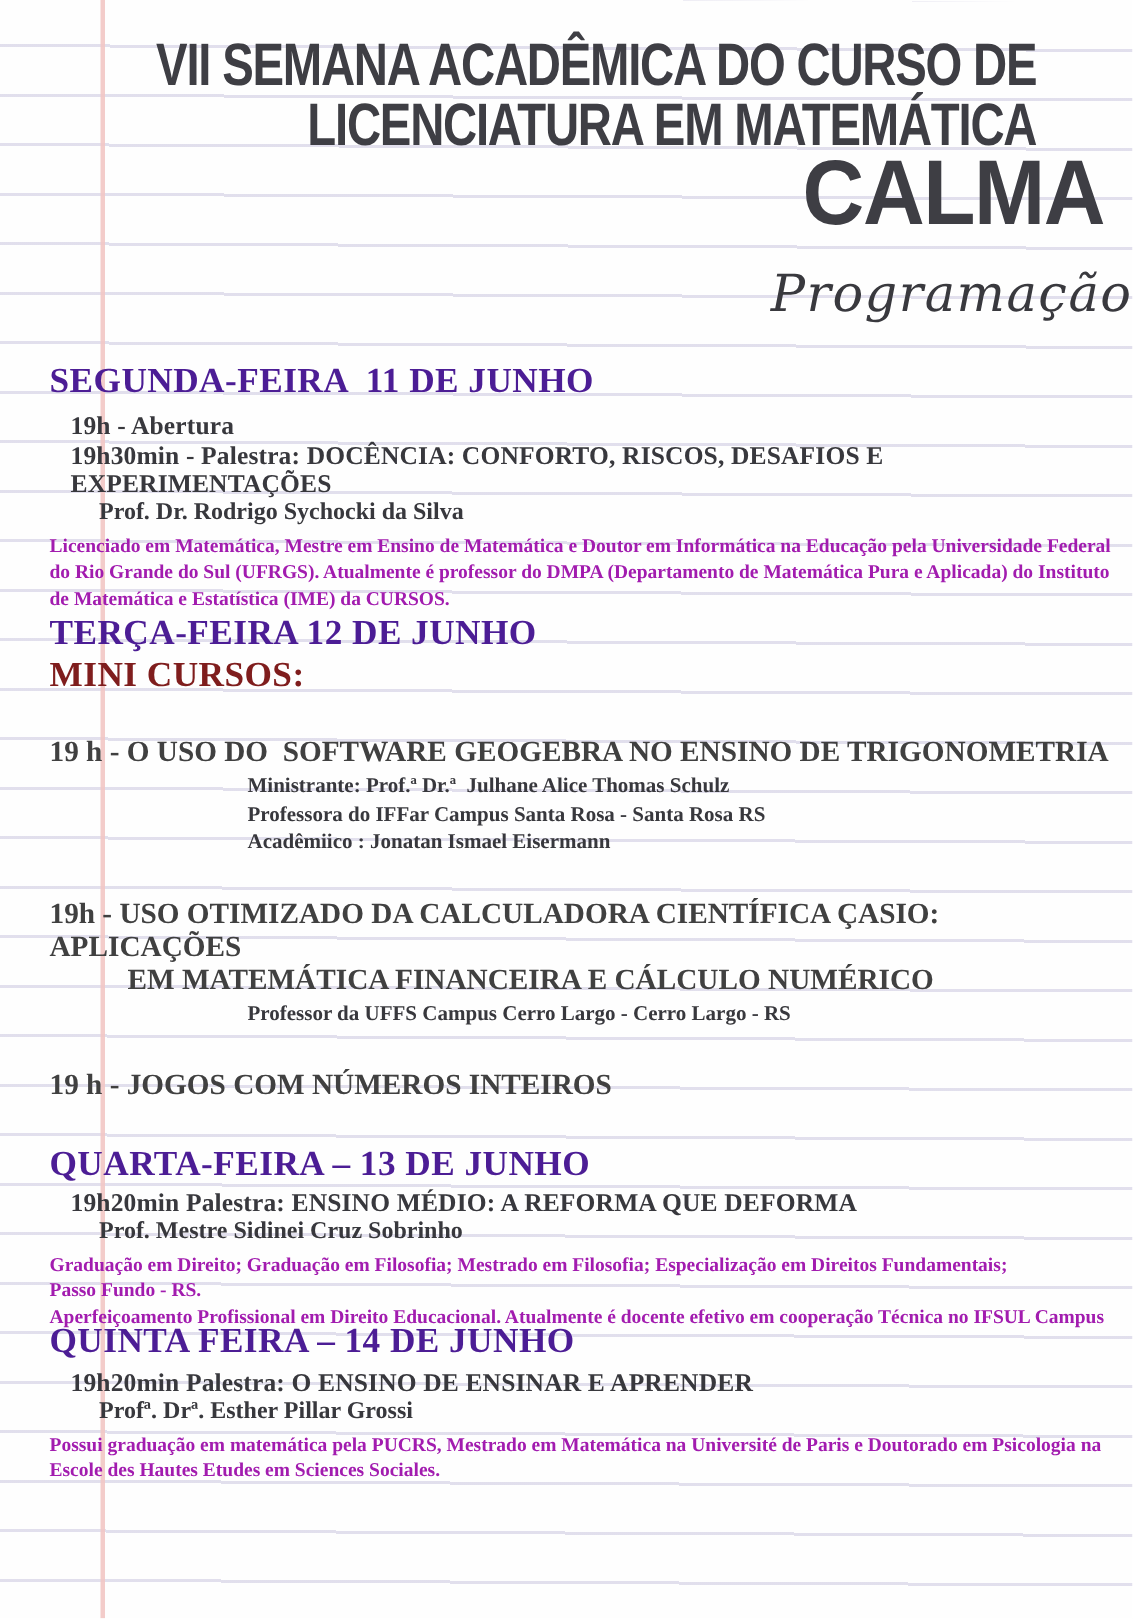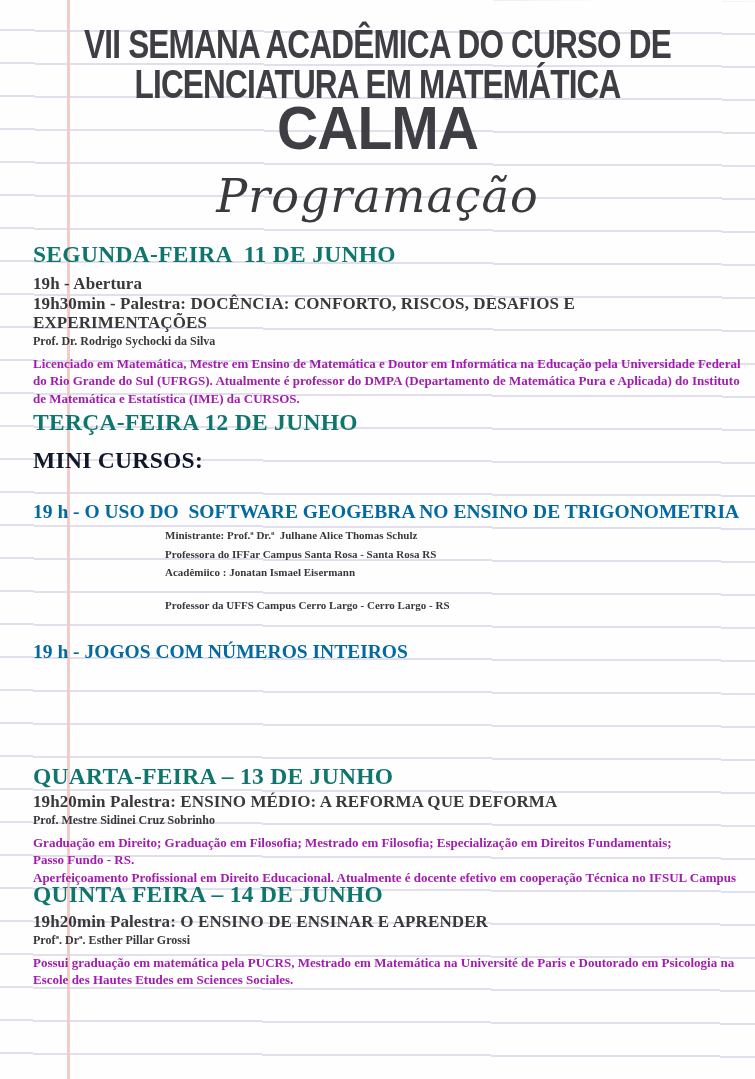--- a/index.html
+++ b/index.html
@@ -21,49 +21,49 @@
       var(--rule-line) 31px, var(--rule-line) 33px);
     transform:rotate(0.25deg);
     opacity:.75;
   }
   .margin-line{
     position:absolute;left:67px;top:0;bottom:0;width:3px;
     background:var(--margin-line);opacity:.9;
   }
   .txt{white-space:pre-wrap;}
   
-  .title-wrap{position:absolute;top:24px;left:0;width:755px;text-align:center;color:var(--title-ink);}
+  .title-wrap{position:absolute;top:24px;left:0;width:755px;text-align:right;color:var(--title-ink);}
   .title-line{
     font-family:"Liberation Sans",sans-serif;font-weight:700;
     font-size:38px;line-height:40px;letter-spacing:-1px;
     transform:scale(.83,1.05);transform-origin:50% 50%;
   }
   .acronym{
     font-family:"Liberation Sans",sans-serif;font-weight:700;
     font-size:60px;line-height:50px;letter-spacing:-1px;
     transform:scale(.95,1.02);transform-origin:50% 50%;
   }
   .script{
     font-family:"DejaVu Serif",serif;font-style:italic;font-weight:500;
-    font-size:46px;line-height:64px;margin-top:10px;color:#39393e;
+    font-size:34px;line-height:64px;margin-top:10px;color:#39393e;
     letter-spacing:1px;
   }
   
   .section{position:absolute;left:33px;right:4px;}
-  .day{font-weight:700;font-size:23.5px;line-height:28px;letter-spacing:.3px;color:#0f766e;}
-  .sub-heading{font-weight:700;font-size:23.5px;line-height:28px;letter-spacing:.3px;color:#0f172a;margin-top:10px;}
-  .event{font-weight:700;font-size:17px;line-height:19px;letter-spacing:.1px;margin-top:1px;}
-  .speaker{font-weight:700;font-size:12px;line-height:19px;}
+  .day{font-weight:700;font-size:23.5px;line-height:28px;letter-spacing:.3px;color:#4c1d95;}
+  .sub-heading{font-weight:700;font-size:23.5px;line-height:28px;letter-spacing:.3px;color:#7f1d1d;}
+  .event{font-weight:700;font-size:17px;line-height:19px;letter-spacing:.1px;margin-top:1px;margin-left:14px;}
+  .speaker{font-weight:700;font-size:16px;line-height:19px;margin-left:33px;}
   .bio{font-weight:700;font-size:13px;line-height:17.4px;color:#a21caf;}
   .bio-wrap{margin-top:4px;}
   .course{margin-top:14px;}
-  .course-title{font-weight:700;font-size:19.5px;line-height:22px;color:#0369a1;margin-top:27px;}
+  .course-title{font-weight:700;font-size:19.5px;line-height:22px;color:#404040;margin-top:27px;}
   .course-title .cont{padding-left:52px;display:block;}
   .course-details{margin-top:3px;margin-left:132px;}
-  .course-detail{font-weight:700;font-size:11px;line-height:18.5px;}
+  .course-detail{font-weight:700;font-size:14px;line-height:18.5px;}
   #sec-segunda{top:240px;}
   #sec-terca{top:408px;}
   #sec-quarta{top:762px;}
   #sec-quinta{top:880px;}
   #sec-segunda .day{margin-bottom:6px;}
   #sec-terca .mini-courses{margin-top:14px;}
   #sec-quarta .day{margin-bottom:2px;}
   #sec-quinta .day{margin-bottom:4px;}
 </style>
 </head>
@@ -100,20 +100,24 @@
       <div class="course">
         <div class="course-title txt">19 h - O USO DO  SOFTWARE GEOGEBRA NO ENSINO DE TRIGONOMETRIA</div>
         <div class="course-details">
           <div class="course-detail txt">Ministrante: Prof.ª Dr.ª  Julhane Alice Thomas Schulz</div>
           <div class="course-detail txt">Professora do IFFar Campus Santa Rosa - Santa Rosa RS</div>
           <div class="course-detail txt">Acadêmiico : Jonatan Ismael Eisermann</div>
         </div>
       </div>
 
       <div class="course">
+        <div class="course-title">
+          <span class="txt">19h - USO OTIMIZADO DA CALCULADORA CIENTÍFICA ÇASIO: APLICAÇÕES</span>
+          <span class="cont txt">EM MATEMÁTICA FINANCEIRA E CÁLCULO NUMÉRICO</span>
+        </div>
         <div class="course-details">
           <div class="course-detail txt">Professor da UFFS Campus Cerro Largo - Cerro Largo - RS</div>
         </div>
       </div>
 
       <div class="course">
         <div class="course-title txt">19 h - JOGOS COM NÚMEROS INTEIROS</div>
       </div>
     </div>
   </div>

